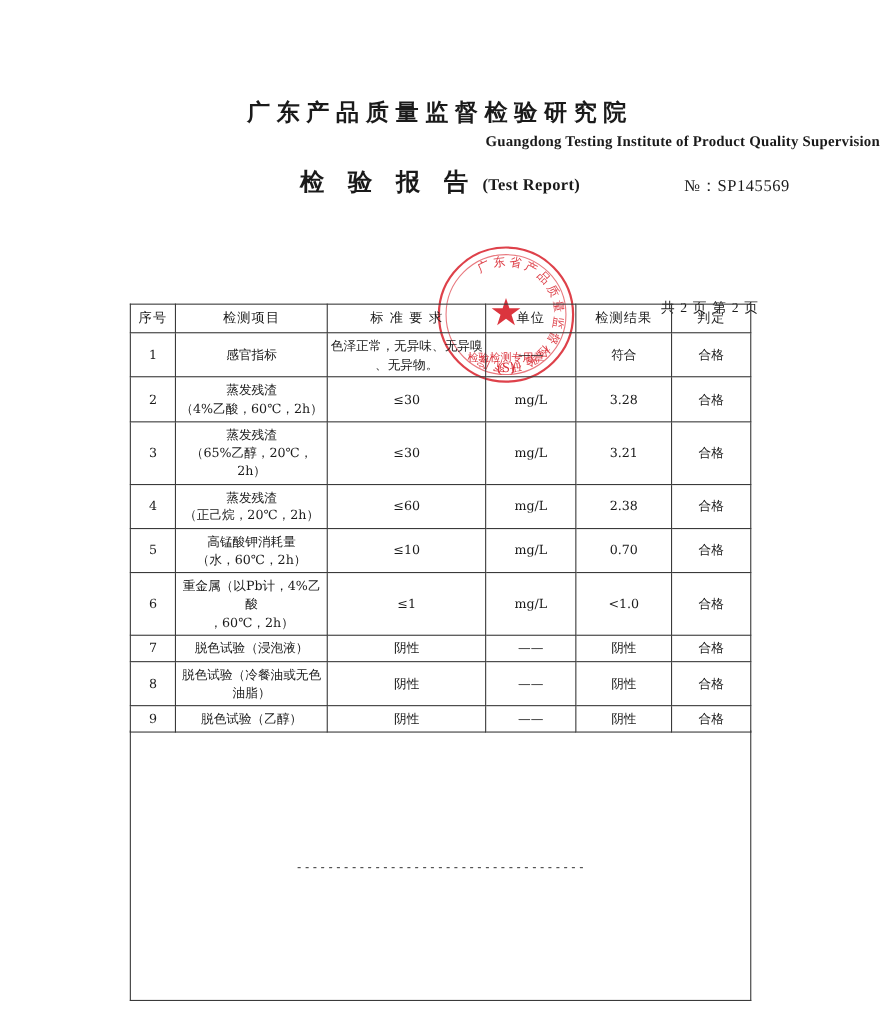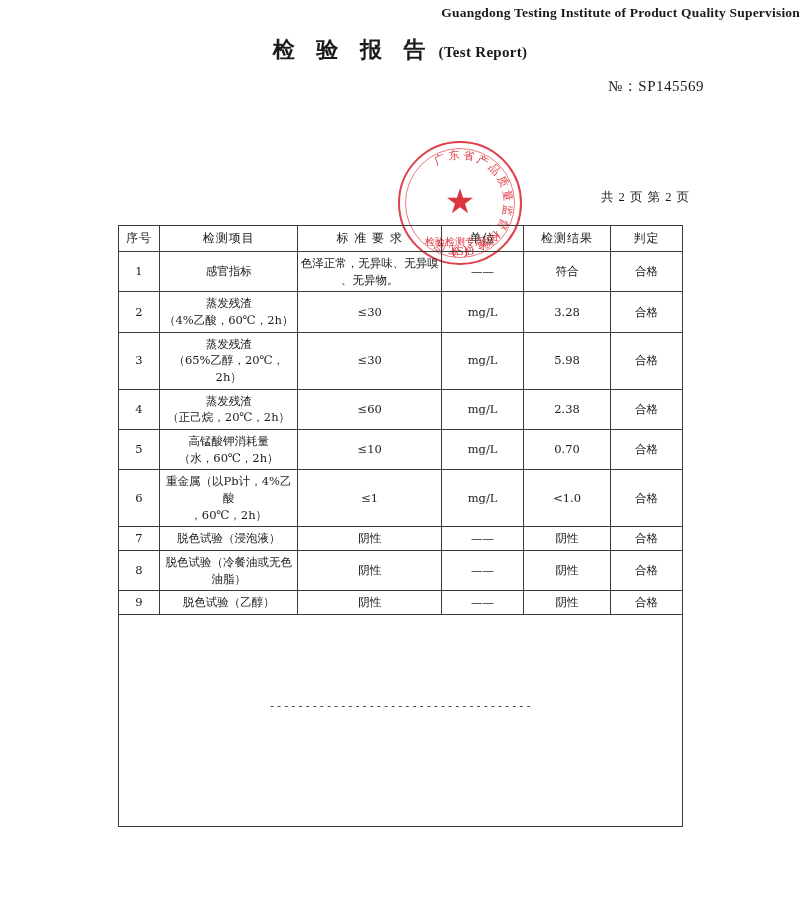--- a/index.html
+++ b/index.html
@@ -17,21 +17,21 @@
     position: relative;
     width: 800px;
     height: 923px;
     padding: 0;
   }
 
   
   .report-no {
     position: absolute;
     top: 72px;
-    right: 96px;
+    right: 82px;
     font-size: 15px;
     letter-spacing: 0.5px;
     white-space: nowrap;
   }
   .report-no .no-label { font-family: "Liberation Serif", serif; }
 
   
   .org-cn {
     text-align: center;
     font-size: 21px;
@@ -77,21 +77,20 @@
   }
 
   
   table.main {
     position: absolute;
     top: 188px;
     left: 118px;
     width: 565px;
     border-collapse: collapse;
     table-layout: fixed;
-    margin-top: 32px;
   }
   table.main th, table.main td {
     border: 1px solid #3a3a3a;
     text-align: center;
     vertical-align: middle;
     font-size: 11.5px;
     padding: 3px 2px;
     font-family: "DejaVu Serif", serif;
     line-height: 1.45;
   }
@@ -206,20 +205,21 @@
 </style>
 </head>
 <body>
 
 <div class="page">
 
   <div class="report-no">
     <span class="no-label">№：</span><span>SP145569</span>
   </div>
 
+  <div class="org-cn">广东产品质量监督检验研究院</div>
   <div class="org-en">Guangdong Testing Institute of Product Quality Supervision</div>
 
   <div class="title-row">
     <span class="title-cn">检 验 报 告</span><span class="title-en">(Test Report)</span>
   </div>
 
   <div class="page-count">共 2 页 第 2 页</div>
 
   <div class="seal">
     <div class="seal-ring"></div>
@@ -279,21 +279,21 @@
           <td class="req-cell">≤30</td>
           <td class="unit-cell">mg/L</td>
           <td class="result-cell">3.28</td>
           <td>合格</td>
         </tr>
         <tr>
           <td>3</td>
           <td class="item-two-line">蒸发残渣<br>（65%乙醇，20℃，2h）</td>
           <td class="req-cell">≤30</td>
           <td class="unit-cell">mg/L</td>
-          <td class="result-cell">5.98</td>
+          <td class="result-cell">3.21</td>
           <td>合格</td>
         </tr>
         <tr>
           <td>4</td>
           <td class="item-two-line">蒸发残渣<br>（正己烷，20℃，2h）</td>
           <td class="req-cell">≤60</td>
           <td class="unit-cell">mg/L</td>
           <td class="result-cell">2.38</td>
           <td>合格</td>
         </tr>

